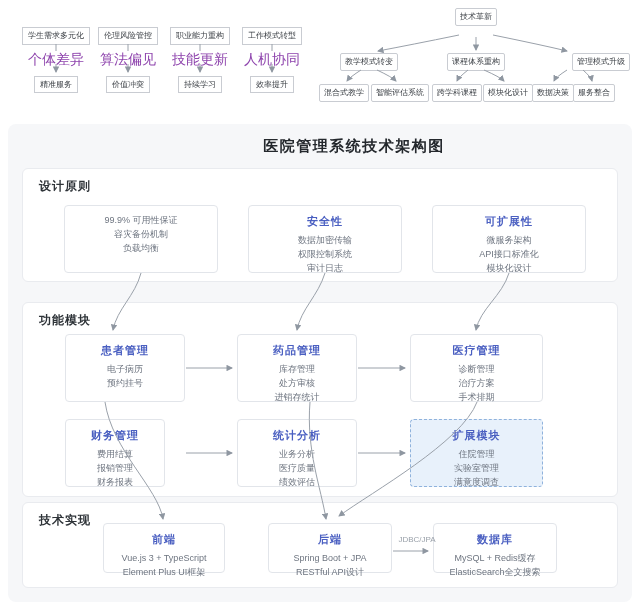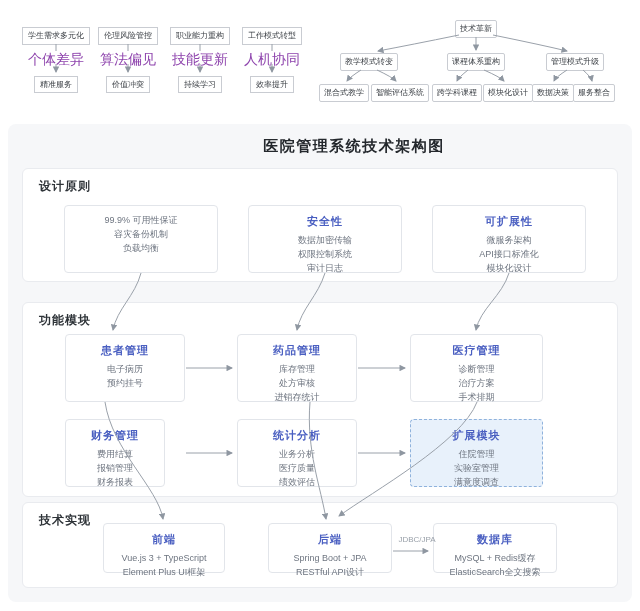--- a/index.html
+++ b/index.html
@@ -51,24 +51,24 @@
     <div class="nbox">职业能力重构</div>
     <div class="flow-edge">技能更新</div>
     <div class="nbox">持续学习</div>
   </div>
   <div class="flow-col" style="left:272px">
     <div class="nbox">工作模式转型</div>
     <div class="flow-edge">人机协同</div>
     <div class="nbox">效率提升</div>
   </div>
 
-  <div class="tnode" style="left:476px;top:20px">技术革新</div>
+  <div class="tnode" style="left:476px;top:8px">技术革新</div>
   <div class="tnode" style="left:369px;top:53px">教学模式转变</div>
   <div class="tnode" style="left:476px;top:53px">课程体系重构</div>
-  <div class="tnode" style="left:575px;top:53px">管理模式升级</div>
+  <div class="tnode" style="left:601px;top:53px">管理模式升级</div>
   <div class="tnode" style="left:344px;top:84px">混合式教学</div>
   <div class="tnode" style="left:400px;top:84px">智能评估系统</div>
   <div class="tnode" style="left:457px;top:84px">跨学科课程</div>
   <div class="tnode" style="left:508px;top:84px">模块化设计</div>
   <div class="tnode" style="left:553px;top:84px">数据决策</div>
   <div class="tnode" style="left:594px;top:84px">服务整合</div>
 
   <div class="panel"></div>
   <div class="diagram-title">医院管理系统技术架构图</div>
 

